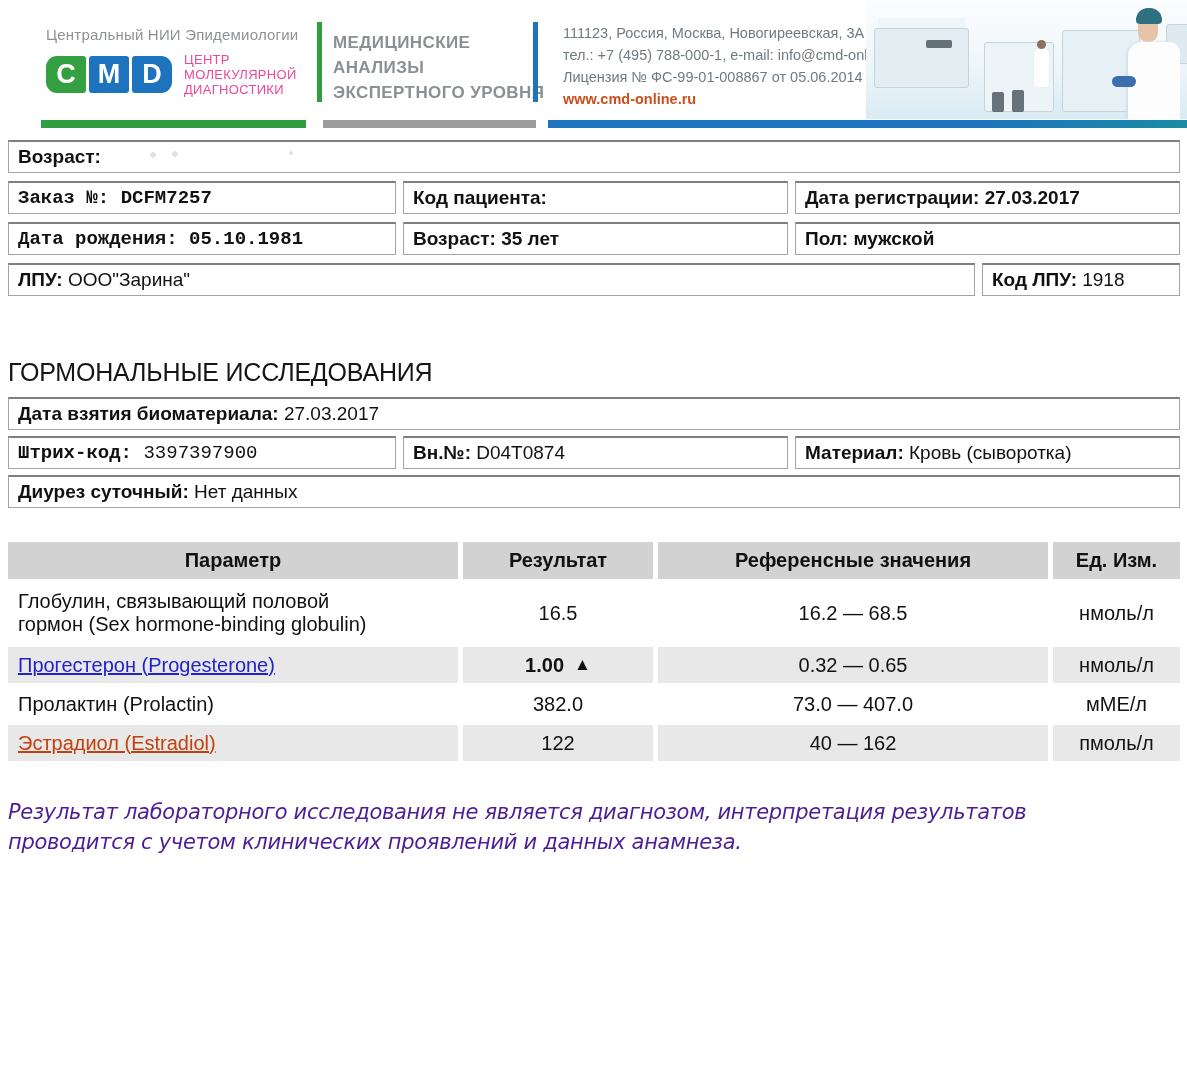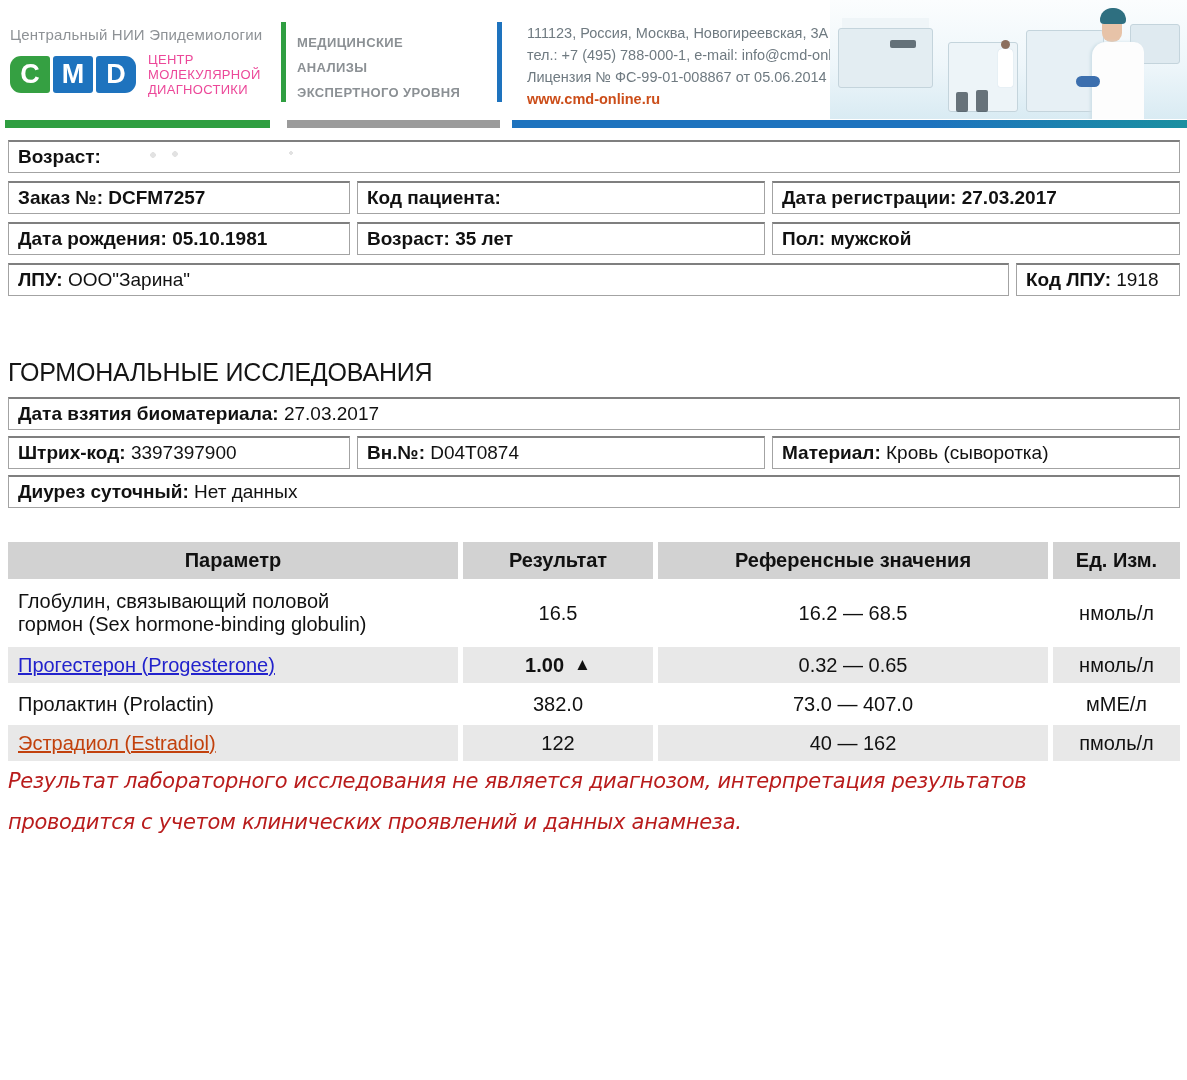--- a/index.html
+++ b/index.html
@@ -1,37 +1,37 @@
 <!DOCTYPE html>
 <html><head>
 <meta charset="utf-8">
 <style>
   * { box-sizing: border-box; }
   html,body { margin:0; padding:0; }
   body {
     width:1187px; height:1080px; background:#ffffff; overflow:hidden;
     font-family:"Liberation Sans", sans-serif; color:#111;
   }
-  .page { position:relative; width:1187px; height:1080px; }
+  .page { position:relative; width:1187px; height:1080px;padding-left:36px; }
 
   
   .header { position:relative; width:1187px; height:128px; }
   .org-name { position:absolute; left:10px; top:26px; font-size:15px; color:#8e9296; letter-spacing:.2px; }
   .logo-row { position:absolute; left:10px; top:52px; display:flex; align-items:center; }
   .logo-blocks { display:flex; gap:3px; }
   .logo-block { width:40px; height:37px; display:flex; align-items:center; justify-content:center;
     color:#fff; font-size:27px; font-weight:bold; }
   .lb-c { background:#35a042; border-radius:11px 3px 3px 11px; }
   .lb-m { background:#1e73be; border-radius:3px; }
   .lb-d { background:#1e73be; border-radius:3px 11px 11px 3px; }
   .logo-sub { margin-left:12px; font-size:13px; line-height:15px; color:#ec4899; letter-spacing:.3px; }
   .vdiv { position:absolute; top:22px; width:5px; height:80px; }
   .vdiv-green { left:281px; background:#2f9e41; }
   .vdiv-blue  { left:497px; background:#1e73be; }
-  .tagline { position:absolute; left:297px; top:30px; font-size:13px; line-height:25px;
+  .tagline { position:absolute; left:297px; top:30px; font-size:17px; line-height:25px;
     font-weight:600; color:#8b9094; letter-spacing:.4px; }
   .contact { position:absolute; left:527px; top:22px; font-size:14.5px; line-height:22px; color:#6f7a81; }
   .contact .site { color:#cc4e1a; font-weight:bold; text-decoration:none; }
 
   
   .photo { position:absolute; left:830px; top:0; width:357px; height:119px; overflow:hidden;
     background:linear-gradient(180deg,#fbfdfe 0%, #eef6fa 55%, #d9ebf3 100%); }
   .ph-equip { position:absolute; background:#e3edf2; border:1px solid #c4d4dc; border-radius:3px; }
   .e1 { left:8px;  top:28px; width:95px; height:60px; box-shadow:0 -14px 0 -4px #eff5f8; }
   .e2 { left:118px; top:42px; width:70px; height:70px; background:#edf4f8; }
@@ -56,23 +56,23 @@
   .bar-gray  { left:287px; width:213px; background:#9b9b9b; }
   .bar-blue  { left:512px; width:675px; }
 
   
   .content { position:absolute; left:8px; top:140px; width:1172px; }
   .info-row { display:flex; gap:7px; margin-bottom:8px; }
   .ibox { border:1px solid #a3a3a3; border-top:2px solid #7f7f7f; background:#fff;
     font-size:19px; line-height:26px; padding:2px 9px; white-space:nowrap; overflow:hidden; }
   .ibox b { font-weight:bold; }
   .grow { flex:1 1 0; }
-  .w1 { width:342px; flex:none; }
+  .w1 { width:388px; flex:none;font-family:Liberation Mono, monospace; }
   .w-lpu { flex:1 1 auto; }
-  .w-lpucode { width:164px; flex:none; }
+  .w-lpucode { width:198px; flex:none; }
   .redacted { display:inline-block; width:200px; height:12px; margin-left:40px; opacity:.28;
     background:
       radial-gradient(circle 3px at 12px 4px, #9a9a9a 90%, transparent),
       radial-gradient(circle 3px at 34px 3px, #9a9a9a 90%, transparent),
       radial-gradient(circle 2px at 150px 2px, #9a9a9a 90%, transparent); }
 
   
   .section-title { margin:62px 0 10px 0; font-size:25px; font-weight:normal; letter-spacing:-.2px; color:#151515; }
   .sec-row { display:flex; gap:7px; margin-bottom:6px; }
 
@@ -84,22 +84,22 @@
   .cell.head { background:#d2d2d2; font-weight:bold; font-size:20px; height:37px; }
   .row-white { background:#ffffff; }
   .row-gray  { background:#e8e8e8; }
   .h62 { min-height:62px; }
   .h36 { min-height:36px; }
   .result-bold { font-weight:bold; }
   .flag { margin-left:10px; font-size:17px; }
   a.param-link { color:#2222cc; text-decoration:underline; cursor:pointer; }
 
   
-  .footer-note { font-size:21px; font-style:italic; line-height:41px;
-    white-space:pre-line; color:#b91c1c; font-family:"DejaVu Sans", sans-serif; letter-spacing:-.3px; }
+  .footer-note { margin-top:36px; font-size:21px; font-style:italic; line-height:30px;
+    white-space:pre-line; color:#4c1d95; font-family:"DejaVu Sans", sans-serif; letter-spacing:-.3px; }
 </style>
 </head>
 <body>
 
 <div class="page">
 
   <div class="header">
     <div class="org-name">Центральный НИИ Эпидемиологии</div>
 
     <div class="logo-row">

